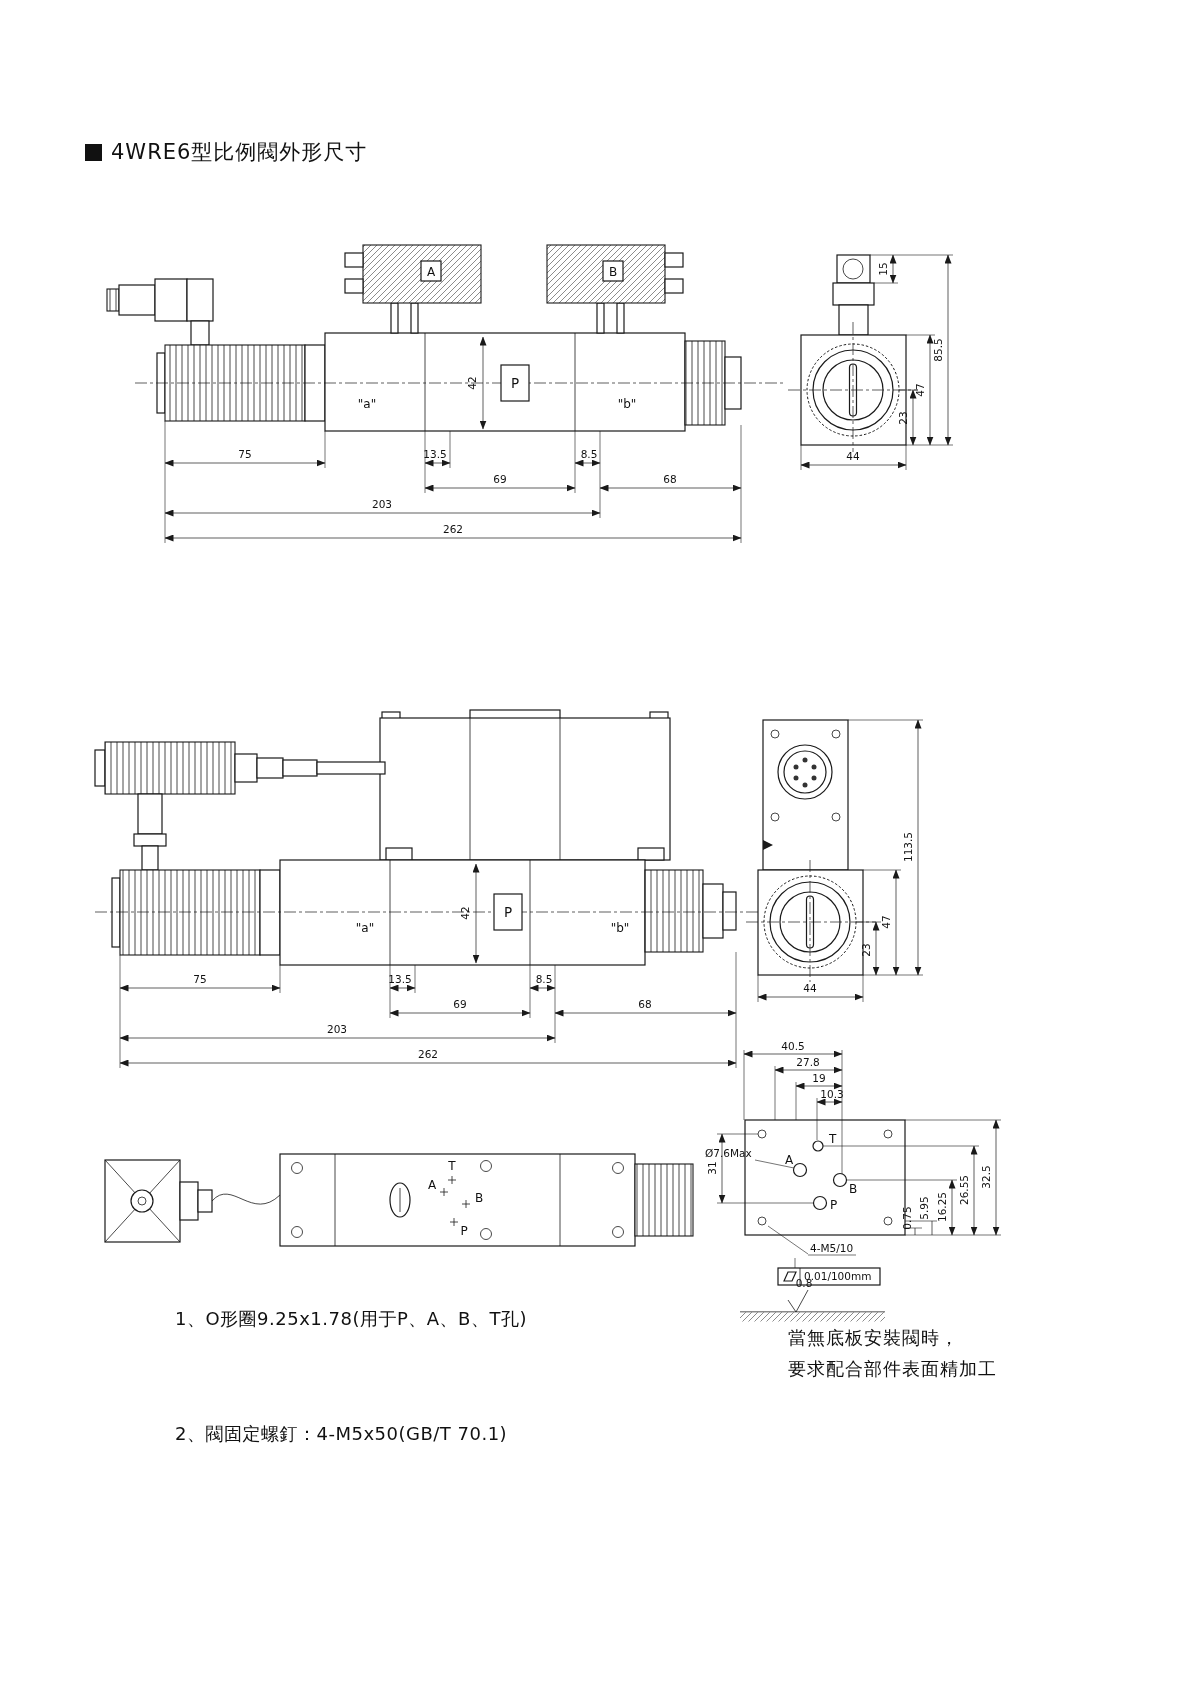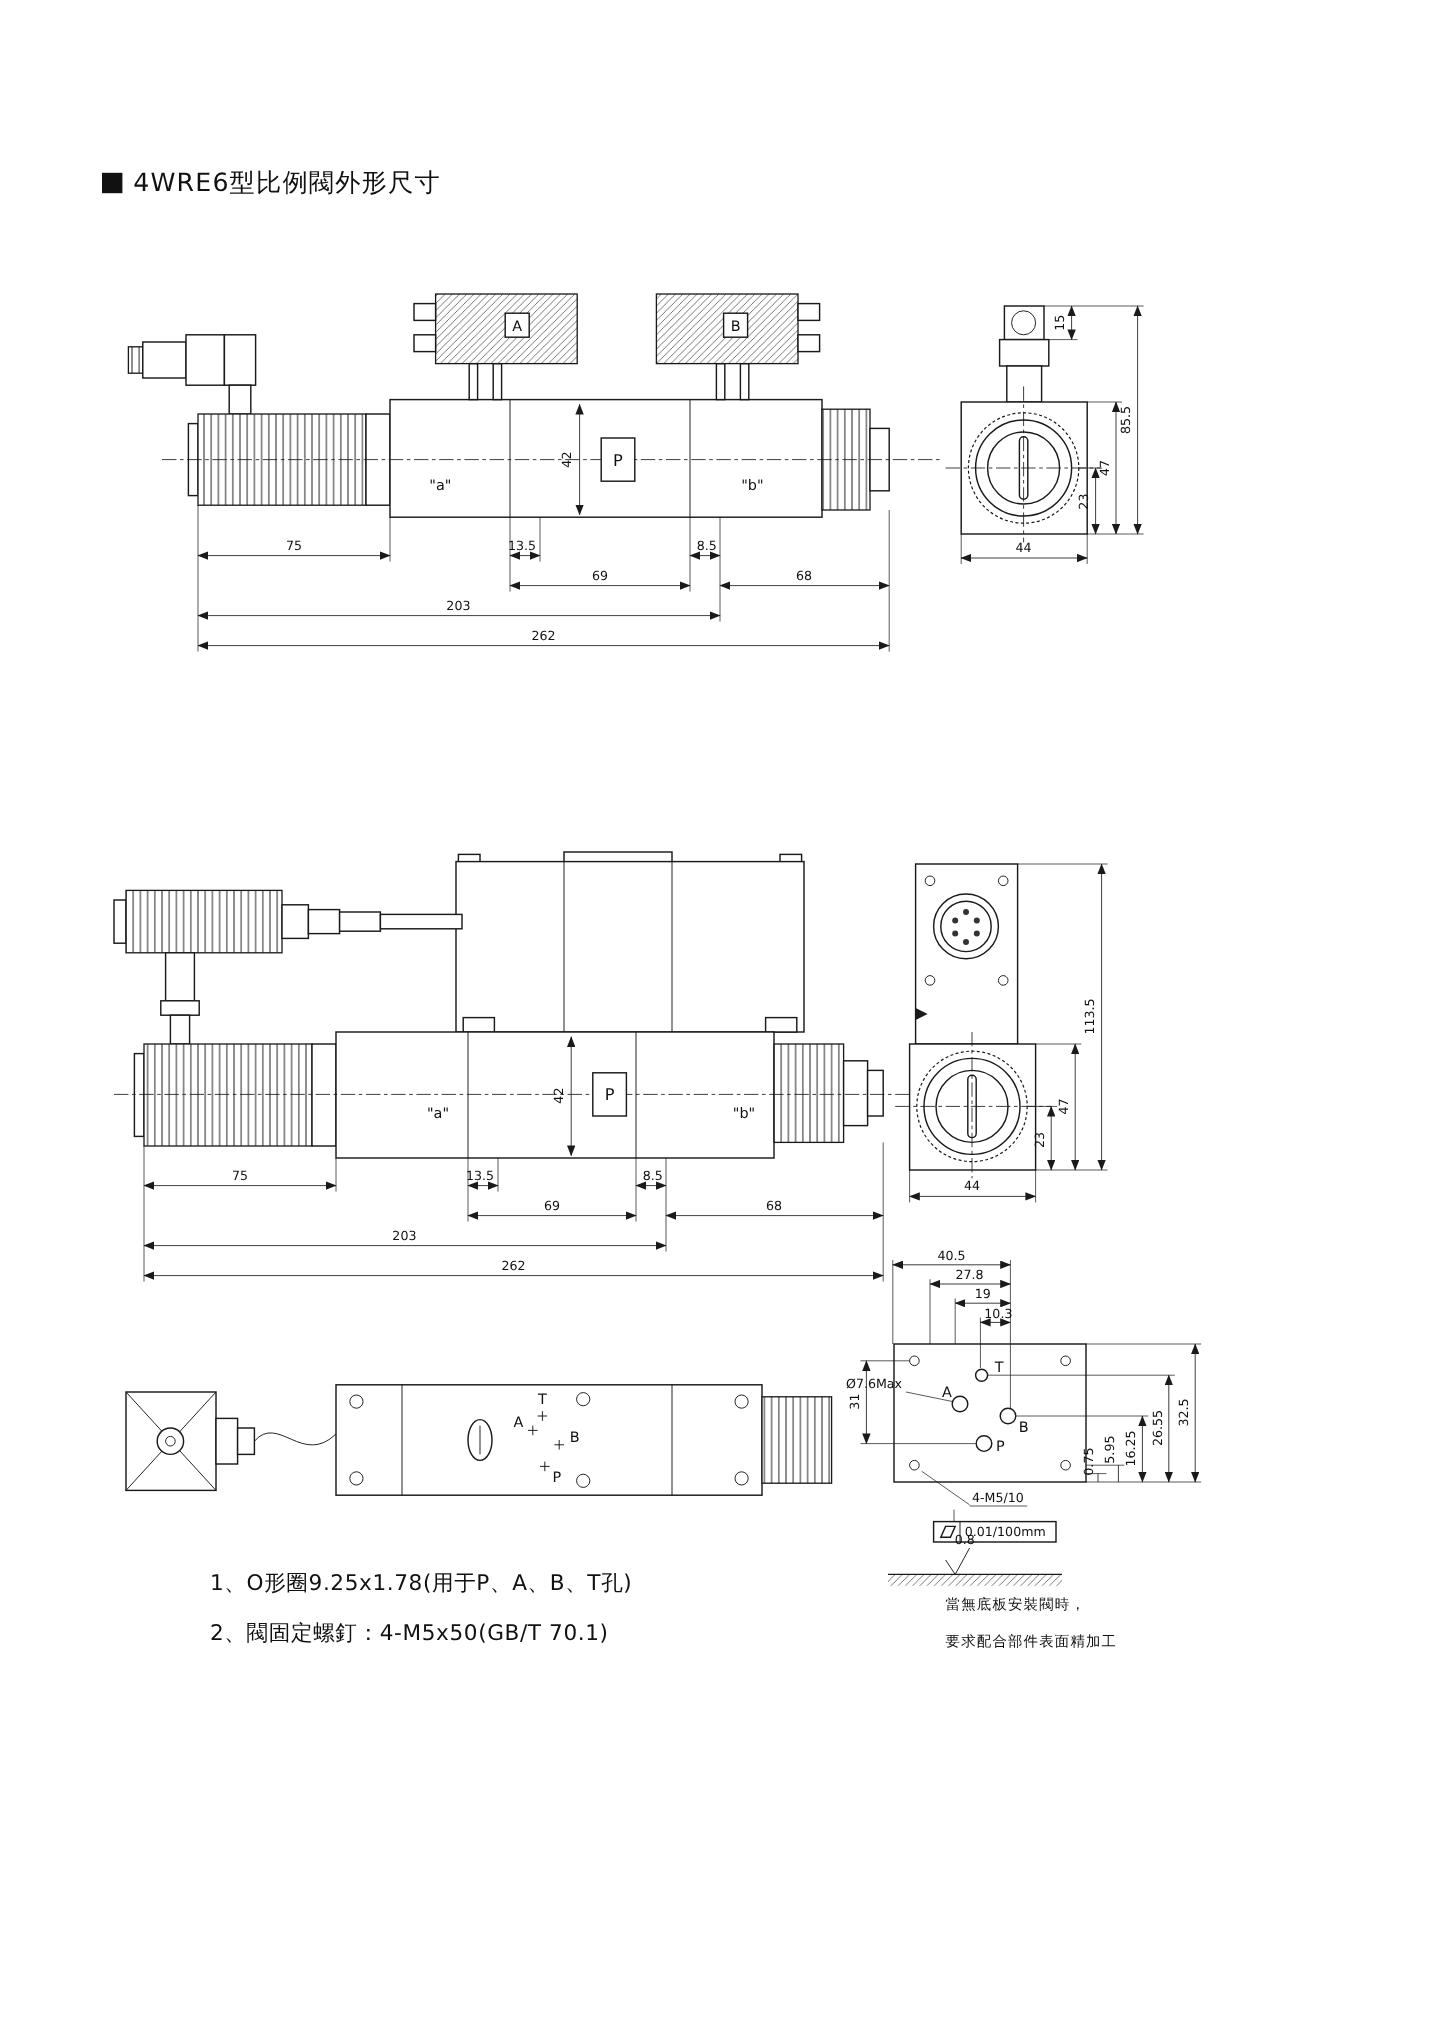--- a/index.html
+++ b/index.html
@@ -1,21 +1,21 @@
 <!DOCTYPE html>
 <html><head>
 <meta charset="utf-8">
 <style>
   html,body{margin:0;padding:0;background:#fff;}
   .page{position:relative;width:1200px;height:1689px;background:#ffffff;overflow:hidden;
         font-family:"DejaVu Sans","Liberation Sans",sans-serif;color:#111;padding-left:15px;}
   .title{position:absolute;left:85px;font-size:21px;letter-spacing:1px;display:flex;align-items:center;}
   .sq{display:inline-block;width:17px;height:17px;background:#111;margin-right:9px;}
   .note{position:absolute;font-size:18px;letter-spacing:0.5px;}
-  .note2{position:absolute;font-size:12px;line-height:31px;letter-spacing:1px;}
+  .note2{position:absolute;font-size:18px;line-height:31px;letter-spacing:1px;}
   svg{position:absolute;overflow:visible;}
   .ol{fill:#ffffff;stroke:#1a1a1a;stroke-width:1.2;}
   .nf{fill:none;stroke:#1a1a1a;stroke-width:1.2;}
   .st{stroke:#1a1a1a;stroke-width:1.1;}
   .thin{fill:none;stroke:#1a1a1a;stroke-width:0.8;}
   .ext{stroke:#1a1a1a;stroke-width:0.6;}
   .dim{stroke:#1a1a1a;stroke-width:0.7;fill:none;}
   .cl{stroke:#1a1a1a;stroke-width:0.7;fill:none;stroke-dasharray:12 3 3 3;}
   .knurl{fill:#ffffff;stroke:#1a1a1a;stroke-width:1;stroke-dasharray:2.5 2;}
   .dt{font:10.5px "DejaVu Sans",sans-serif;fill:#111;}
@@ -469,19 +469,19 @@
   <g>
     <text class="dt" x="104" y="247" text-anchor="middle">0.8</text>
     <line class="thin" x1="88" y1="260" x2="96" y2="272"></line>
     <line class="thin" x1="96" y1="272" x2="108" y2="250"></line>
     <line class="nf" x1="40" y1="272" x2="185" y2="272"></line>
     <rect fill="url(#hd)" x="40" y="272.5" width="145" height="9"></rect>
   </g>
 </svg>
 
 <div class="note" style="left:175px;top:1307px">1、O形圈9.25x1.78(用于P、A、B、T孔)</div>
-<div class="note" style="left:175px;top:1349px">2、閥固定螺釘：4-M5x50(GB/T 70.1)</div>
+<div class="note" style="left:175px;top:1422px">2、閥固定螺釘：4-M5x50(GB/T 70.1)</div>
 <div class="note2" style="left:788px;top:1322px">
   <div>當無底板安裝閥時，</div>
   <div>要求配合部件表面精加工</div>
 </div>
 
 </div>
 
 </body></html>

